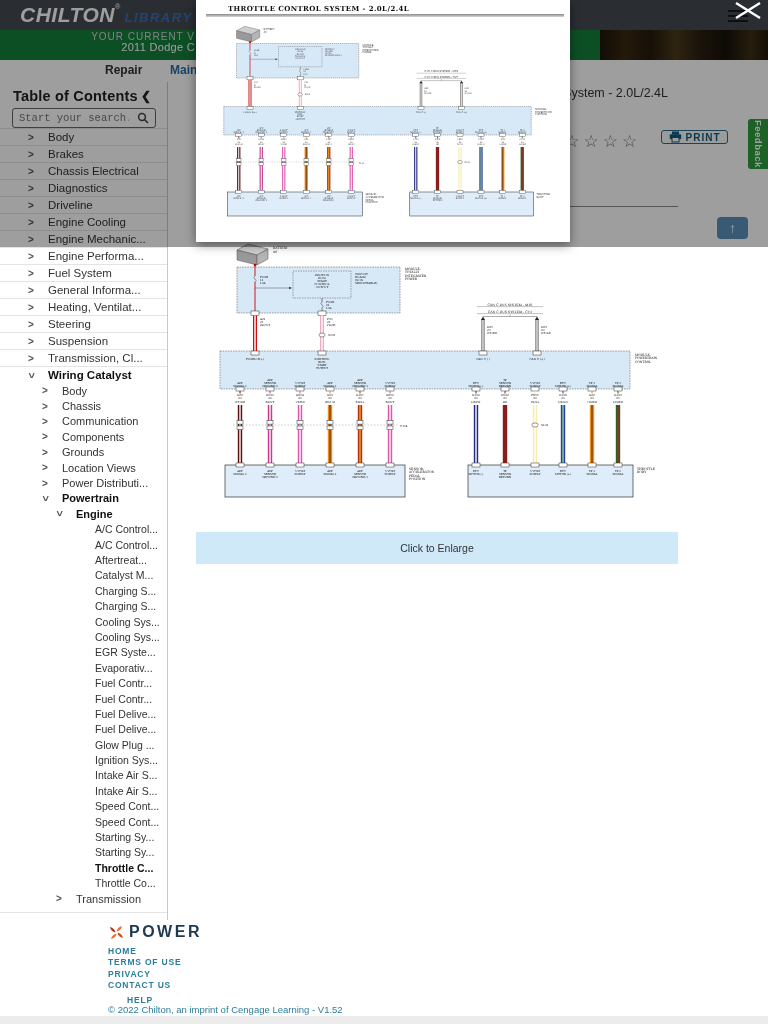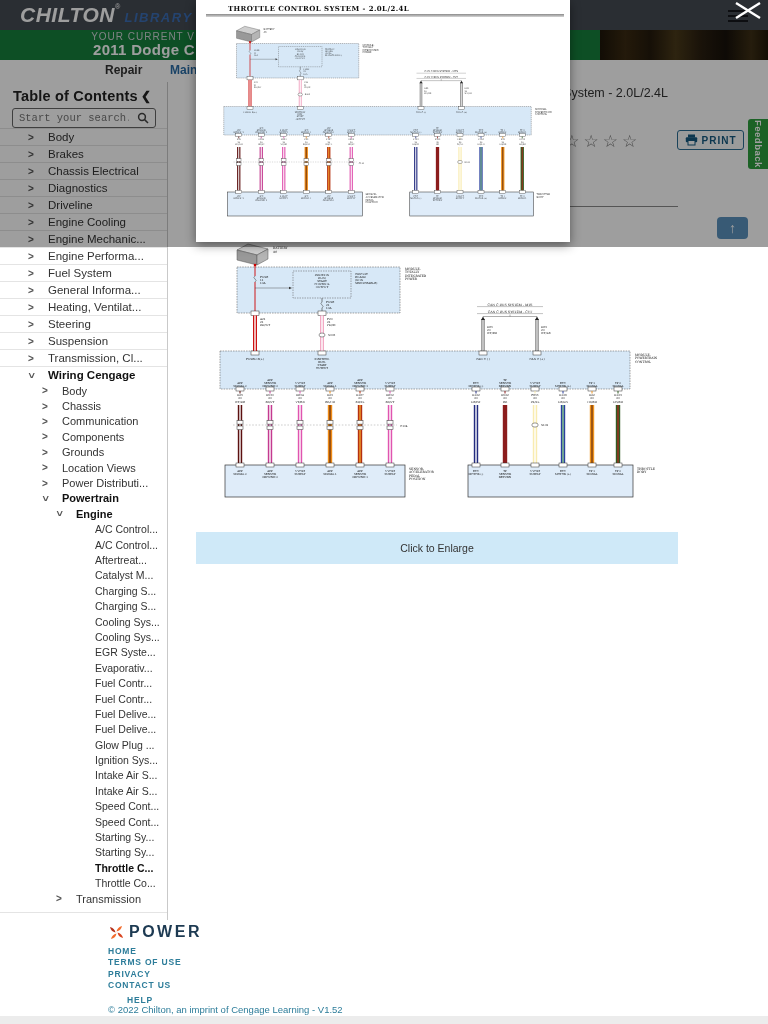--- a/index.html
+++ b/index.html
@@ -11,21 +11,21 @@
 .brand .b1{font-size:21px;font-weight:700;color:#fff;letter-spacing:.5px}
 .brand .reg{font-size:7px;color:#fff;vertical-align:top}
 .brand .b2{font-size:13px;font-weight:800;color:#3a6db4;letter-spacing:1.5px}
 .hamburger{position:absolute;right:20px;top:10px;width:20px;height:12px;display:flex;flex-direction:column;justify-content:space-between}
 .hamburger span{display:block;height:2px;background:#15181c}
 
 .vbanner{position:absolute;left:0;top:30px;width:768px;height:30px;background:#15803d}
 .vb-photo{position:absolute;right:0;top:0;width:168px;height:30px;background:linear-gradient(90deg,#1d1509,#3a2a12 15%,#241a0c 30%,#4a3a1a 45%,#2a1f10 60%,#17110a 75%,#3d2f15 90%,#201708)}
 .vb-text{position:absolute;left:0;top:1px;width:195px;text-align:right}
 .vb-label{font-size:10px;color:#cfd2d6;letter-spacing:1px}
-.vb-vehicle{font-size:15px;font-weight:700;color:#fff;letter-spacing:.3px;margin-top:-1px}
+.vb-vehicle{font-size:11px;font-weight:400;color:#fff;letter-spacing:.3px;margin-top:-1px}
 
 .tabsrow{position:absolute;left:0;top:60px;width:768px;height:22px;background:#fff}
 .tab{position:absolute;top:3px;font-size:12px;font-weight:700;color:#333;cursor:pointer}
 .tab.active{border-bottom:3px solid #b9541f;padding-bottom:10px}
 .tab.alt{color:#2a6da6}
 
 .sidebar{position:absolute;left:0;top:82px;width:168px;height:838px;background:#fff;border-right:1px solid #c9c9c9}
 .toc-head{position:absolute;left:13px;top:6px;font-size:14.5px;font-weight:800;color:#222;letter-spacing:.2px}
 .toc-collapse{position:absolute;right:16px;top:7px;font-size:12px;font-weight:800;color:#222;cursor:pointer}
 .searchbox{position:absolute;left:12px;top:26px;width:144px;height:20px;border:1.5px solid #666;border-radius:3px;background:#fff}
@@ -43,21 +43,21 @@
 .lvl2 .chev{margin-left:40px}
 .lvl3{height:15.4px;font-size:11px}
 .lvl3 .chev{margin-left:54px}
 .lvl4{height:15.4px;font-size:10.5px}
 .lvl4 .lbl{margin-left:95px}
 .toc-endline{border-top:1px solid #e4e4e4;height:1px;margin-top:6px}
 
 .content{position:absolute;left:169px;top:82px;width:599px;height:838px;background:#fff}
 .article-title{position:absolute;top:4px;right:100px;font-size:12.5px;color:#333;white-space:nowrap}
 .stars{position:absolute;left:376px;top:49px;font-size:17px;letter-spacing:4px;color:#777;white-space:nowrap}
-.print-btn{position:absolute;left:508px;top:48px;width:67px;height:20px;border:1.5px solid #2a6d94;border-radius:3px;background:#f8fafb;display:flex;align-items:center;justify-content:center;gap:4px;cursor:pointer}
+.print-btn{position:absolute;left:492px;top:48px;width:67px;height:14px;border:1.5px solid #2a6d94;border-radius:3px;background:#f8fafb;display:flex;align-items:center;justify-content:center;gap:4px;cursor:pointer}
 .print-btn .ptxt{font-size:10px;font-weight:700;color:#155a80;letter-spacing:1px}
 .divider{position:absolute;left:27px;top:124px;width:482px;height:1px;background:#8a8a8a}
 .backtop{position:absolute;left:548px;top:135px;width:31px;height:22px;background:#5b92bd;border-radius:4px;border:none;color:#fff;font-size:14px;font-weight:700;cursor:pointer}
 .diagram-main{position:absolute;left:46px;top:158px;cursor:pointer}
 .enlarge-bar{position:absolute;left:27px;top:450px;width:482px;height:32px;background:#cfe9f8;border:none;font-size:10.5px;color:#333;font-family:"Liberation Sans",sans-serif;cursor:pointer}
 
 .feedback{position:absolute;left:748px;top:119px;width:20px;height:50px;background:#2e9e3e;border-radius:3px 0 0 3px;display:flex;align-items:center;justify-content:center}
 .feedback span{writing-mode:vertical-rl;font-size:9.5px;font-weight:700;color:#fff;letter-spacing:.5px}
 
 .footer{position:absolute;left:0;top:920px;width:768px;height:104px;background:#fff}
@@ -167,21 +167,21 @@
         <div class="toc-item lvl1">
           <span class="chev">&gt;</span>
           <span class="lbl">Suspension</span>
         </div>
         <div class="toc-item lvl1">
           <span class="chev">&gt;</span>
           <span class="lbl">Transmission, Cl...</span>
         </div>
         <div class="toc-item lvl1 bold">
           <span class="chev open">&gt;</span>
-          <span class="lbl">Wiring Cengage</span>
+          <span class="lbl">Wiring Catalyst</span>
         </div>
         <div class="toc-item lvl2">
           <span class="chev">&gt;</span>
           <span class="lbl">Body</span>
         </div>
         <div class="toc-item lvl2">
           <span class="chev">&gt;</span>
           <span class="lbl">Chassis</span>
         </div>
         <div class="toc-item lvl2">

